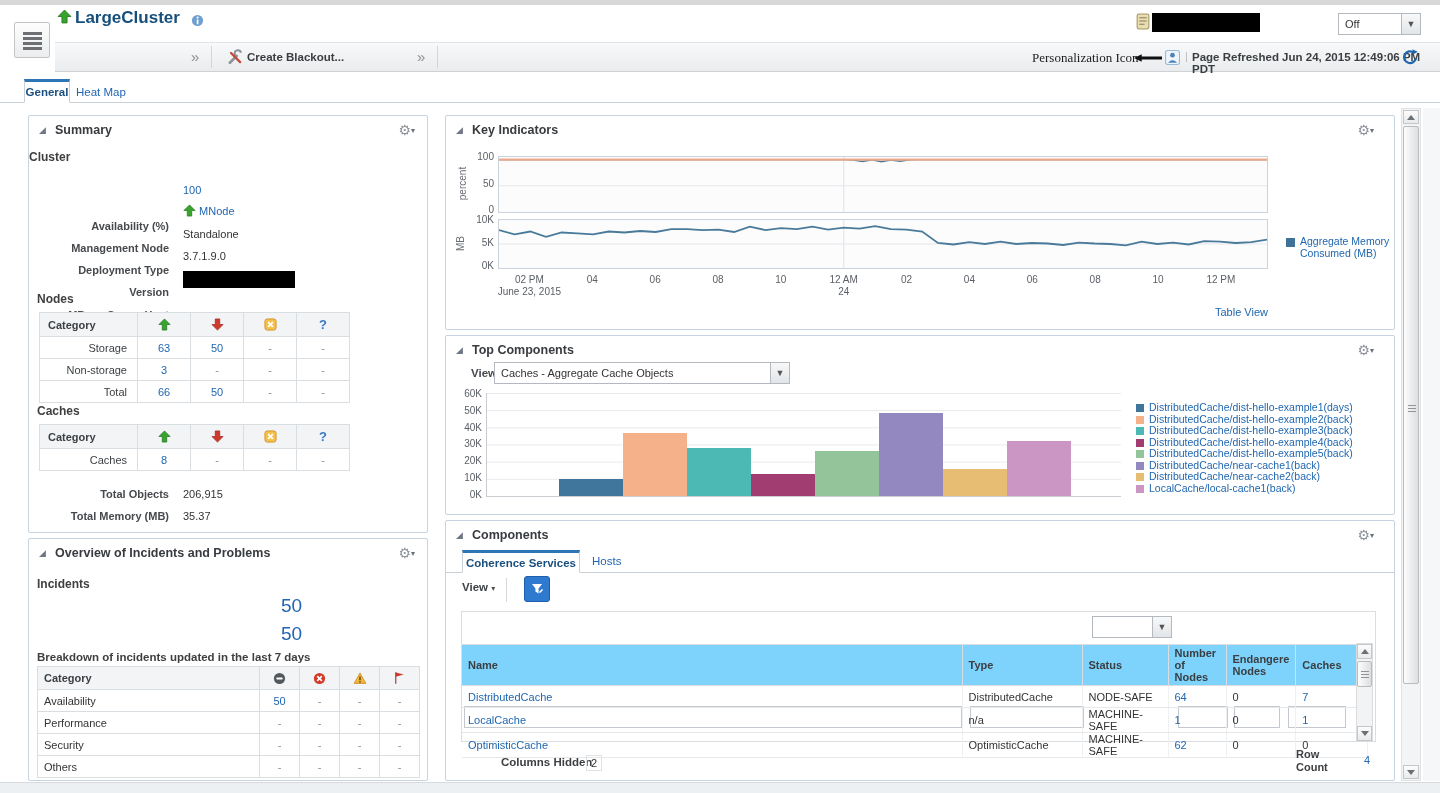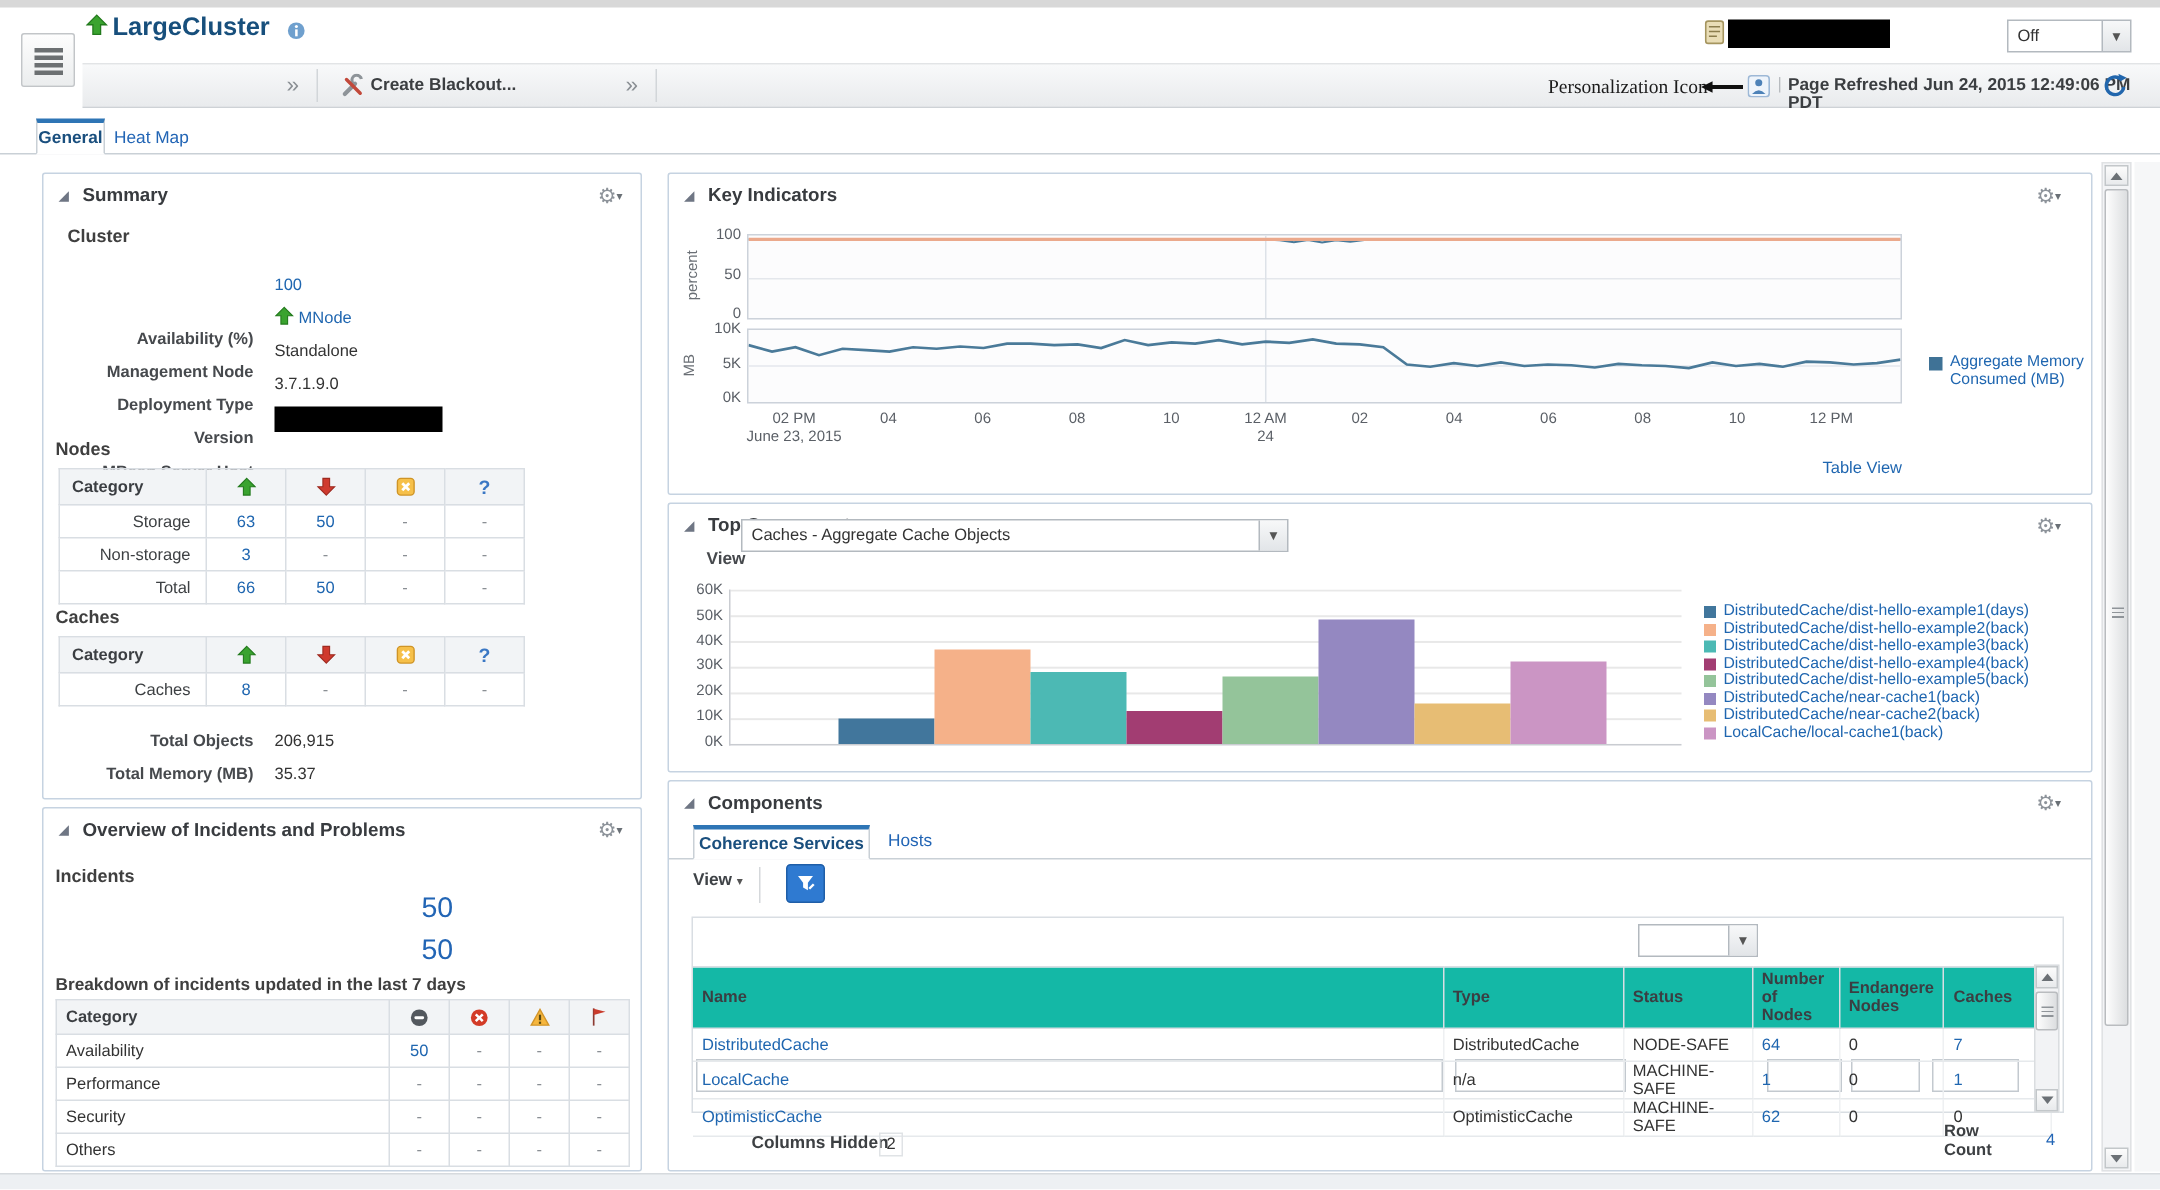--- a/index.html
+++ b/index.html
@@ -98,21 +98,21 @@
 .lg-item { display:flex; margin-bottom:4px; }
 .sw { width:9px; height:9px; flex:0 0 9px; margin:2px 5px 0 0; }
 .lg-lbl { color:#1f66b0; font-size:10.5px; line-height:11.5px; }
 #ki-legend1 { left:840px; top:40px; width:112px; }
 #ki-legend1 .lg-item { margin-bottom:2px; }
 #ki-legend2 { left:840px; top:120px; width:112px; }
 
 
 #tc-panel { left:445px; top:335px; width:950px; height:180px; }
 #tc-view-label { left:25px; top:31px; font-weight:600; color:#46494d; font-size:11.5px; }
-#tc-select { left:48px; top:10px; width:365px; height:22px; }
+#tc-select { left:48px; top:26px; width:296px; height:22px; }
 #tc-yticks { left:2px; top:52px; width:34px; height:112px; }
 #tc-plot { left:40px; top:57px; width:635px; height:104px; border-left:1px solid #c9ccd1; border-bottom:1px solid #c9ccd1;
   background-image:linear-gradient(#e8e8e8 1px, transparent 1px); background-size:100% 16.667%; }
 #tc-bars { position:absolute; left:0; bottom:0; width:100%; height:100%; display:flex; align-items:flex-end; }
 .bar { width:10.1%; }
 .bar:first-child { margin-left:11.3%; }
 #tc-legend { left:690px; top:66px; }
 #tc-legend .lg-item { margin-bottom:0; }
 #tc-legend .sw { width:8px; height:8px; flex-basis:8px; margin-top:2px; }
 #tc-legend .lg-lbl { white-space:nowrap; line-height:11.5px; font-size:10.5px; }
@@ -122,21 +122,21 @@
 #cmp-tabs { position:absolute; left:0; top:29px; width:948px; height:23px; border-bottom:1px solid #c9d0d6; }
 #cmp-tab-active { left:16px; top:0; width:118px; height:23px; font-size:11.5px; }
 #cmp-tab-hosts { left:146px; top:5px; }
 #cmp-view { left:16px; top:60px; font-weight:600; color:#3f4347; font-size:11.5px; }
 #cmp-view .c { font-size:8px; color:#555; }
 #cmp-view-sep { left:60px; top:57px; width:1px; height:24px; background:#d5d8db; }
 #filter-btn { left:78px; top:55px; width:26px; height:26px; background:#2f7ad1; border:1px solid #1f5ea8; border-radius:3px; display:flex; align-items:center; justify-content:center; }
 .finput { position:absolute; height:22px; border:1px solid #c3c9cf; background:#fff; top:94px; }
 #cmp-grid { left:15px; top:90px; width:915px; height:131px; border:1px solid #d9dee3; background:#fff; }
 table.svc { border-collapse:collapse; font-size:11px; position:absolute; left:0; top:32px; }
-table.svc th { background:#14b8a6; border:1px solid #d9dee3; border-left:none; font-weight:bold; color:#3b3e42; text-align:left; padding:2px 6px; height:30px; font-size:11px; }
+table.svc th { background:#7dd3fc; border:1px solid #d9dee3; border-left:none; font-weight:bold; color:#3b3e42; text-align:left; padding:2px 6px; height:30px; font-size:11px; }
 table.svc td { border-bottom:1px solid #e6e9ec; border-right:1px solid #eef0f2; text-align:left; padding:0 6px; height:22px; }
 .vscroll { position:absolute; width:17px; background:#f2f3f5; border:1px solid #dadde0; }
 .sb-btn { position:absolute; left:0; width:15px; height:15px; background:linear-gradient(#fcfcfc,#e8eaec); border:1px solid #c3c7ca; display:flex; align-items:center; justify-content:center; }
 .tri-up { width:0; height:0; border-left:4px solid transparent; border-right:4px solid transparent; border-bottom:5px solid #6b7075; }
 .tri-down { width:0; height:0; border-left:4px solid transparent; border-right:4px solid transparent; border-top:5px solid #6b7075; }
 .sb-thumb { position:absolute; left:0; width:15px; background:linear-gradient(90deg,#fdfdfd,#dcdee0); border:1px solid #b9bcbf; border-radius:2px; }
 .grip { position:absolute; left:3px; width:8px; height:8px; background:repeating-linear-gradient(#8f9499 0 1px, transparent 1px 3px); }
 #cmp-footer-label { left:55px; top:235px; font-weight:600; color:#3d4043; font-size:11.5px; }
 #cmp-footer-val { left:140px; top:234px; border:1px solid #e0e3e6; padding:1px 4px; }
 #rowcount-label { left:850px; top:227px; width:48px; text-align:left; font-weight:600; color:#3d4043; line-height:13px; }
@@ -212,21 +212,21 @@
 
 <div class="abs" id="tabbar">
   <div class="tab-active" id="tab-general">General</div>
   <span class="tab-plain" id="tab-heatmap">Heat Map</span>
 </div>
 
 <div class="panel" id="summary-panel">
   <span class="ph-tri">◢</span>
   <span class="ph-title">Summary</span>
   <span class="gear" style="right:12px"><span>⚙</span><span class="c">▾</span></span>
-  <div class="subhead" style="left:16px;top:34px">Cluster</div>
+  <div class="subhead" style="left:0;top:34px">Cluster</div>
 
   <div class="fieldrow" style="left:8px;top:68px">
     <span class="fl">Availability (%)</span>
     <span class="fv lnk">100</span>
   </div>
   <div class="fieldrow" style="left:8px;top:90px">
     <span class="fl">Management Node</span>
     <span class="fv" style="left:146px;top:-2px">
       <svg width="13" height="13" viewBox="0 0 14 14" style="display:inline-block;vertical-align:-2px">
           <path d="M7 1 L13 7 L9.4 7 L9.4 13 L4.6 13 L4.6 7 L1 7 Z" fill="#3aa32f" stroke="#237a1d" stroke-width="0.8"></path>

